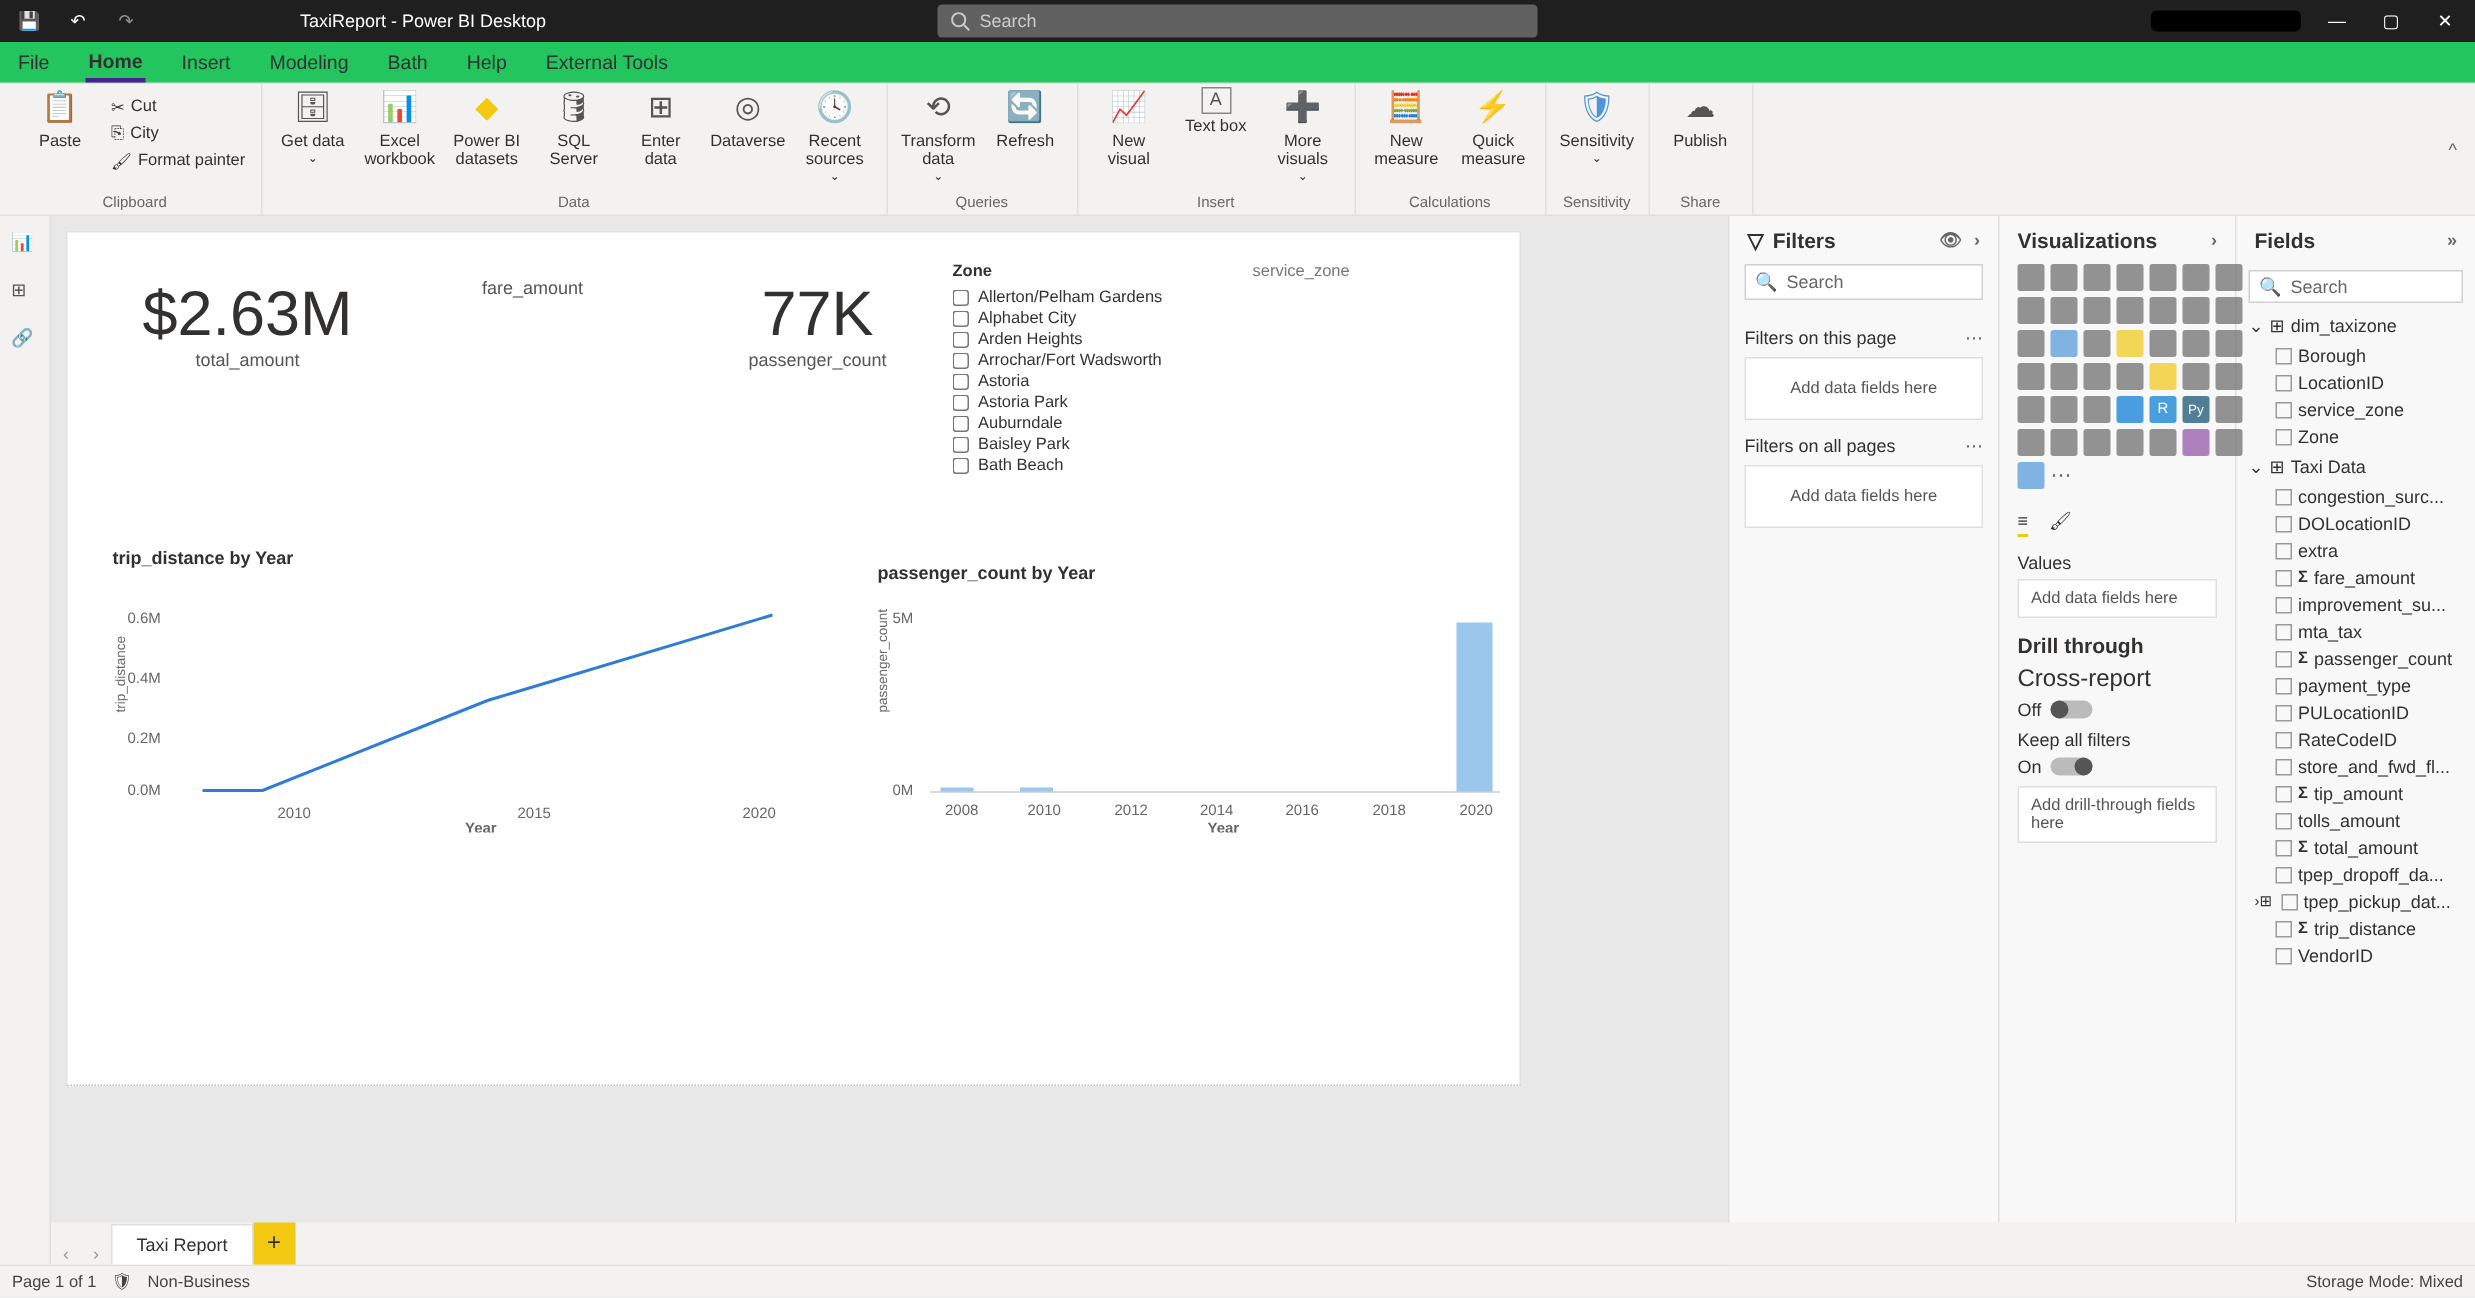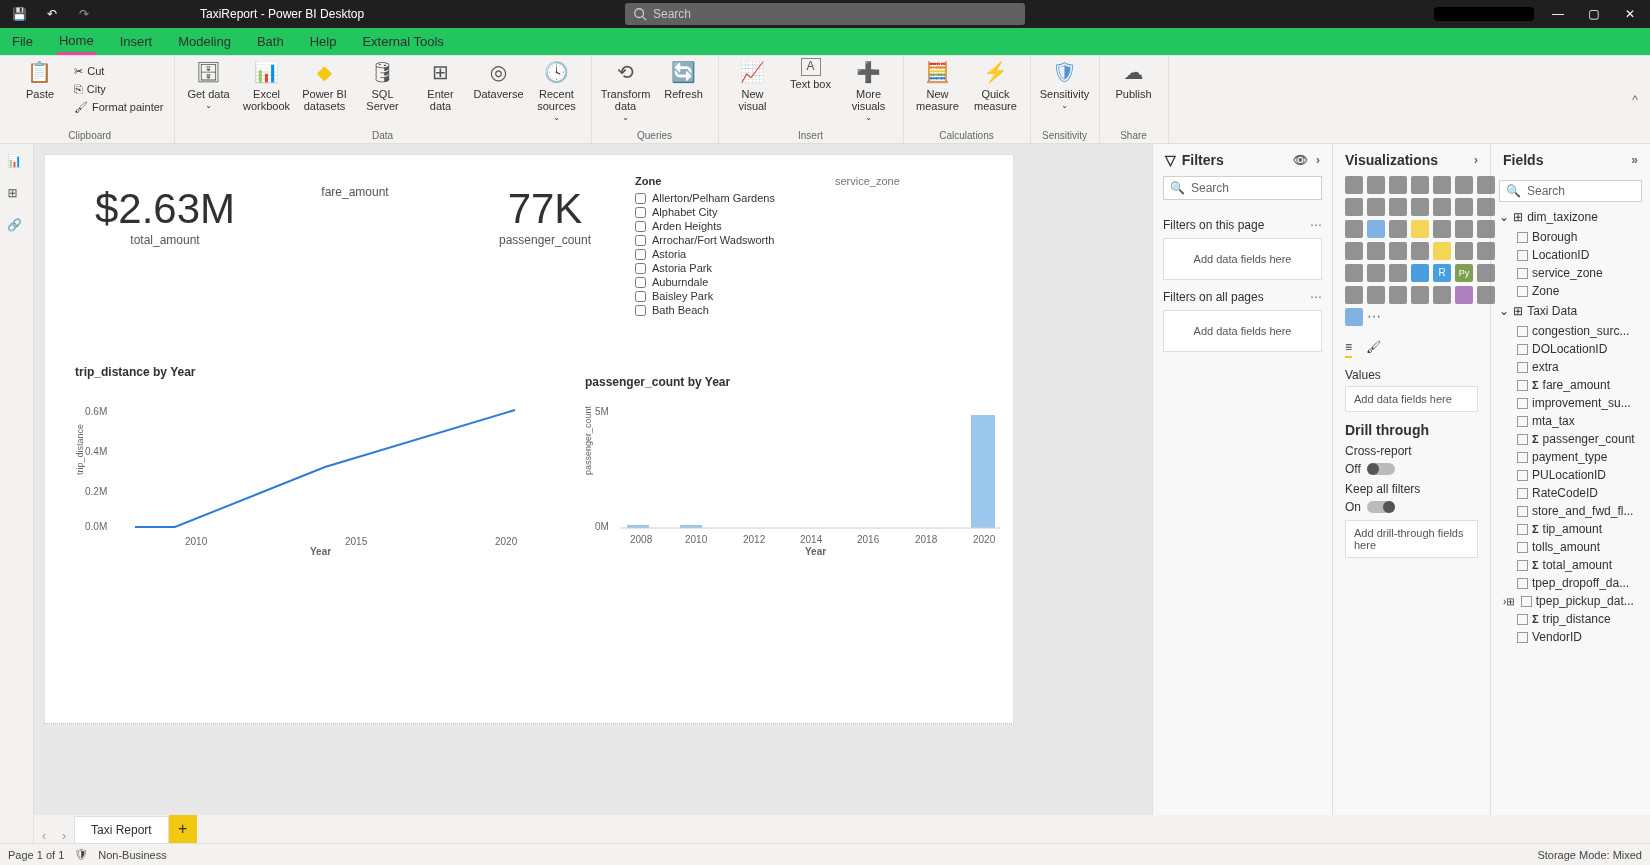--- a/index.html
+++ b/index.html
@@ -10,21 +10,21 @@
 .titlebar .tb-left { display:flex; gap:8px; align-items:center; }
 .titlebar .tb-title { position:absolute; left:200px; font-size:12px; }
 .titlebar .tb-search { margin-left:auto; margin-right:auto; position:absolute; left:50%; transform:translateX(-50%); width:400px; height:22px; background:#616161; border-radius:3px; display:flex; align-items:center; padding:0 8px; color:#ccc; }
 .titlebar .tb-search svg{margin-right:6px;}
 .titlebar .tb-right { margin-left:auto; display:flex; gap:12px; align-items:center; }
 .win-btn { width:24px; text-align:center; }
 
 
 .menubar { height:28px; background:#22c55e; border-bottom:1px solid #e1dfdd; display:flex; align-items:center; padding:0 10px; gap:22px; font-size:13px; }
 .menubar span { padding:4px 2px; }
-.menubar .active { border-bottom:3px solid #ec4899; font-weight:400; }
+.menubar .active { border-bottom:3px solid #4c1d95; font-weight:700; }
 
 
 .ribbon { height:88px; background:#f3f2f1; border-bottom:1px solid #e1dfdd; display:flex; padding:0 6px; }
 .rgroup { border-right:1px solid #e1dfdd; padding:2px 10px 0 10px; display:flex; flex-direction:column; }
 .rgroup .rbtns { display:flex; gap:10px; flex:1; align-items:flex-start; }
 .rgroup .rlabel { font-size:10px; color:#666; text-align:center; padding-bottom:2px; margin-top:-4px;}
 .rbtn { display:flex; flex-direction:column; align-items:center; width:48px; font-size:11px; color:#323130; text-align:center; line-height:1.1; gap:2px; cursor:pointer;}
 .rbtn .ico { width:28px; height:28px; display:flex; align-items:center; justify-content:center; font-size:20px; color:#555;}
 .rbtn-sm { display:flex; align-items:center; gap:4px; font-size:11px; color:#323130; height:18px;}
 .clip-col { display:flex; flex-direction:column; gap:0px; padding-top:4px;}
@@ -414,41 +414,41 @@
         <div class="v"></div>
         <div class="v"></div>
         <div class="v o"></div>
         <div class="v"></div>
         <div class="v"></div>
       <div class="v"></div>
         <div class="v"></div>
         <div class="v"></div>
         <div class="v b" style="background:#0078d4"></div>
         <div class="v" style="background:#0078d4;font-size:10px;color:#fff;text-align:center;line-height:18px">R</div>
-        <div class="v" style="background:#4d7c0f;font-size:9px;color:#fff;text-align:center;line-height:18px">Py</div>
+        <div class="v" style="background:#0c4a6e;font-size:9px;color:#fff;text-align:center;line-height:18px">Py</div>
         <div class="v"></div>
       <div class="v"></div>
         <div class="v"></div>
         <div class="v"></div>
         <div class="v"></div>
         <div class="v"></div>
         <div class="v p"></div>
         <div class="v"></div>
       <div class="v b"></div>
         <div style="font-size:14px;color:#666">⋯</div>
     </div>
     <div class="viz-section">
       <div style="display:flex;gap:14px;margin-top:8px;">
         <span style="border-bottom:2px solid #f2c811;padding-bottom:2px">≡</span>
         <span>🖌</span>
       </div>
       <div class="viz-sub">Values</div>
       <div class="viz-drop">Add data fields here</div>
       <div class="viz-sub" style="font-weight:600;font-size:14px">Drill through</div>
-      <div style="font-size:12px;margin-top:6px">Cross-report</div>
+      <div style="font-size:16px;margin-top:6px">Cross-report</div>
       <div class="toggle">
           <span>Off</span>
           <div class="sw off">
             <div class="knob"></div>
           </div>
         </div>
       <div style="font-size:12px;margin-top:6px">Keep all filters</div>
       <div class="toggle">
           <span>On</span>
           <div class="sw on">

